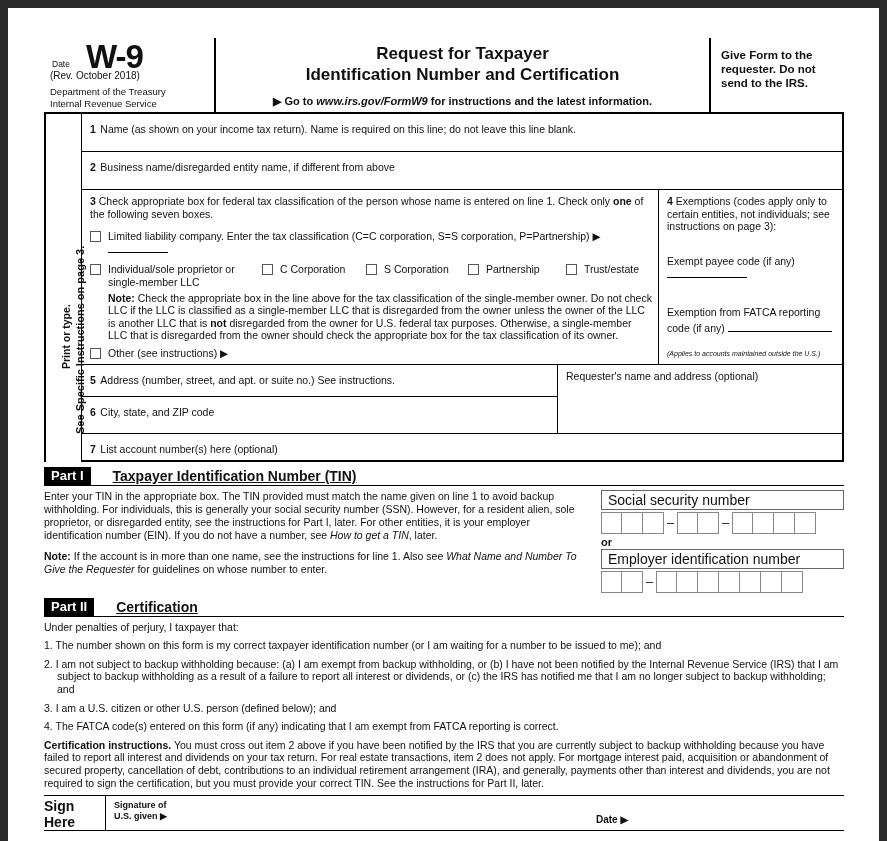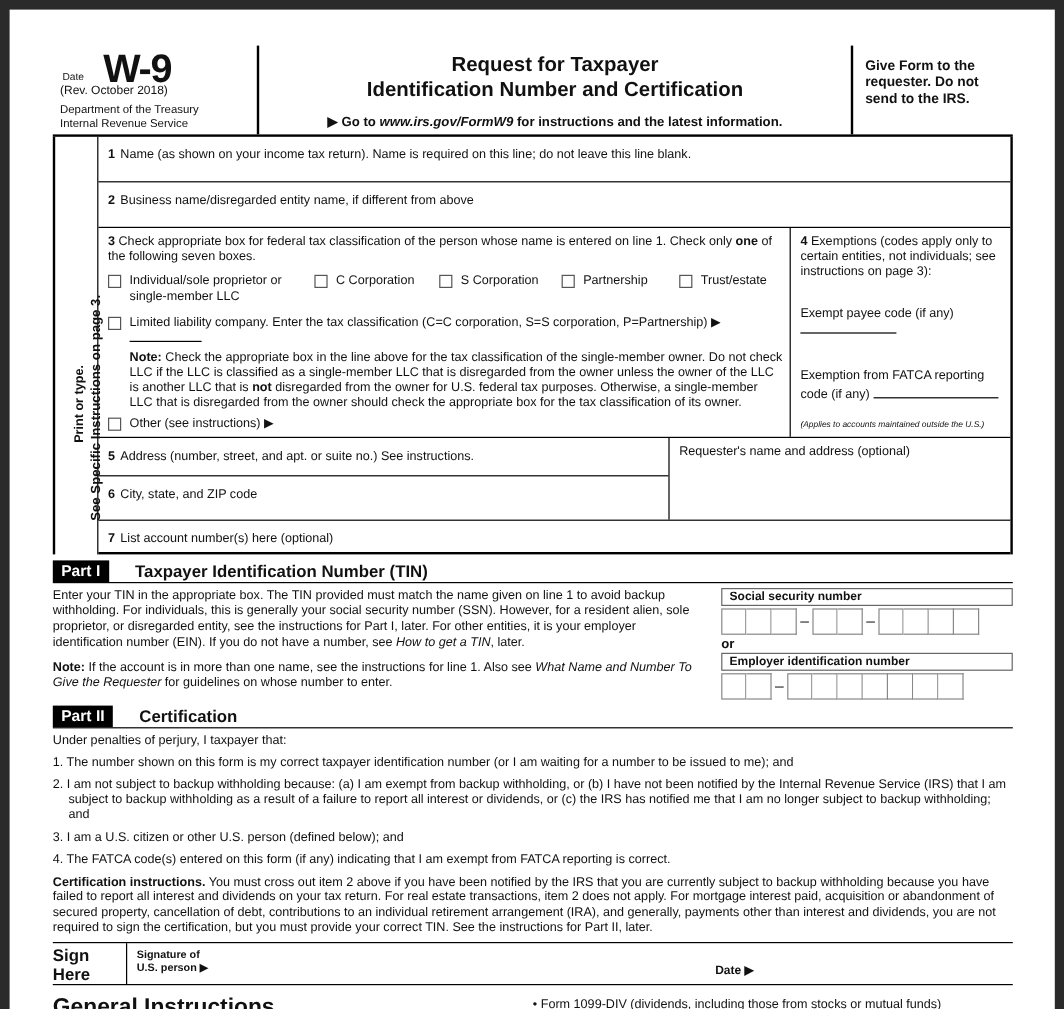--- a/index.html
+++ b/index.html
@@ -130,35 +130,36 @@
   .addr6 { height: 36px; padding: 5px 0 0 8px; }
   .addr-right { width: 284px; padding: 5px 0 0 8px; font-size: 10.5px; }
   .line7 { height: 28px; padding: 5px 0 0 8px; border-bottom: 2px solid #000; }
 
   
   .partbar {
     display: flex; align-items: center;
     border-bottom: 1.5px solid #000;
     height: 19px;
     margin-top: 5px;
+    text-decoration: underline;
   }
   .part-tag {
     background: #000; color: #fff;
     font-size: 13px; font-weight: bold;
     padding: 1px 7px 2px 7px;
     line-height: 15px;
   }
   .part-title { font-size: 14px; font-weight: bold; margin-left: 22px; }
 
   
   .p1 { display: flex; padding-top: 4px; }
   .p1-left { flex: 1; padding-right: 10px; font-size: 10.5px; line-height: 13.2px; }
   .p1-right { width: 243px; }
   .tinhdr {
-    border: 1px solid #666; font-size: 10px; font-weight: bold;
+    border: 1px solid #666; font-size: 14px; font-weight: normal;
     padding: 1px 0 1px 6px; background: #fff;
   }
   .boxes { display: flex; align-items: center; margin-top: 2px; }
   .bx { width: 21px; height: 22px; border: 1px solid #888; background:#fff; }
   .bx + .bx { border-left: none; }
   .grp { display: flex; }
   .dash { width: 13px; text-align: center; font-size: 13px; color: #111; }
   .or { font-size: 11px; font-weight: bold; margin: 2px 0 1px 0; }
 
   
@@ -232,20 +233,25 @@
           <div class="lbox line2">
             <span class="lnum">2</span>
             <span class="ltext">Business name/disregarded entity name, if different from above</span>
           </div>
 
           <div class="sec3">
             <div class="sec3-left">
               <div style="font-size:10.5px;line-height:12.5px;">
                 <span class="lnum">3</span>
                 <span>Check appropriate box for federal tax classification of the person whose name is entered on line 1. Check only </span><span class="b">one</span><span> of the following seven boxes.</span>
+              </div>
+
+              <div class="cbrow" style="margin-top:10px">
+                <span class="cb"></span>
+                <span class="cb-lbl"><span>Limited liability company. Enter the tax classification (C=C corporation, S=S corporation, P=Partnership) ▶</span> <span class="dotline"></span></span>
               </div>
 
               <div class="cbrow">
                 <div class="cbitem" style="width:172px">
                   <span class="cb"></span>
                   <span class="cb-lbl">Individual/sole proprietor or single-member LLC</span>
                 </div>
                 <div class="cbitem" style="width:104px">
                   <span class="cb"></span>
                   <span class="cb-lbl">C Corporation</span>
@@ -257,25 +263,20 @@
                 <div class="cbitem" style="width:98px">
                   <span class="cb"></span>
                   <span class="cb-lbl">Partnership</span>
                 </div>
                 <div class="cbitem">
                   <span class="cb"></span>
                   <span class="cb-lbl">Trust/estate</span>
                 </div>
               </div>
 
-              <div class="cbrow" style="margin-top:10px">
-                <span class="cb"></span>
-                <span class="cb-lbl"><span>Limited liability company. Enter the tax classification (C=C corporation, S=S corporation, P=Partnership) ▶</span> <span class="dotline"></span></span>
-              </div>
-
               <div class="note">
                 <span class="b">Note:</span><span> Check the appropriate box in the line above for the tax classification of the single-member owner.  Do not check LLC if the LLC is classified as a single-member LLC that is disregarded from the owner unless the owner of the LLC is another LLC that is </span><span class="b">not</span><span> disregarded from the owner for U.S. federal tax purposes. Otherwise, a single-member LLC that is disregarded from the owner should check the appropriate box for the tax classification of its owner.</span>
               </div>
 
               <div class="cbrow" style="margin-top:6px">
                 <span class="cb"></span>
                 <span class="cb-lbl">Other (see instructions) ▶</span>
               </div>
             </div>
 
@@ -386,21 +387,21 @@
         <p><span class="b">Certification instructions.</span><span> You must cross out item 2 above if you have been notified by the IRS that you are currently subject to backup withholding because you have failed to report all interest and dividends on your tax return. For real estate transactions, item 2 does not apply. For mortgage interest paid, acquisition or abandonment of secured property, cancellation of debt, contributions to an individual retirement arrangement (IRA), and generally, payments other than interest and dividends, you are not required to sign the certification, but you must provide your correct TIN. See the instructions for Part II, later.</span></p>
       </div>
 
       <div class="sign">
         <div class="sign-l">
           <span>Sign</span><br>
           <span>Here</span>
         </div>
         <div class="sign-r">
           <span>Signature of</span><br>
-          <span>U.S. person ▶</span>
+          <span>U.S. given ▶</span>
           <span class="datefld">Date ▶</span>
         </div>
       </div>
 
       <div class="gi">
         <div class="gi-l">General Instructions</div>
         <div class="gi-r">• Form 1099-DIV (dividends, including those from stocks or mutual funds)</div>
       </div>
 
     </div>

